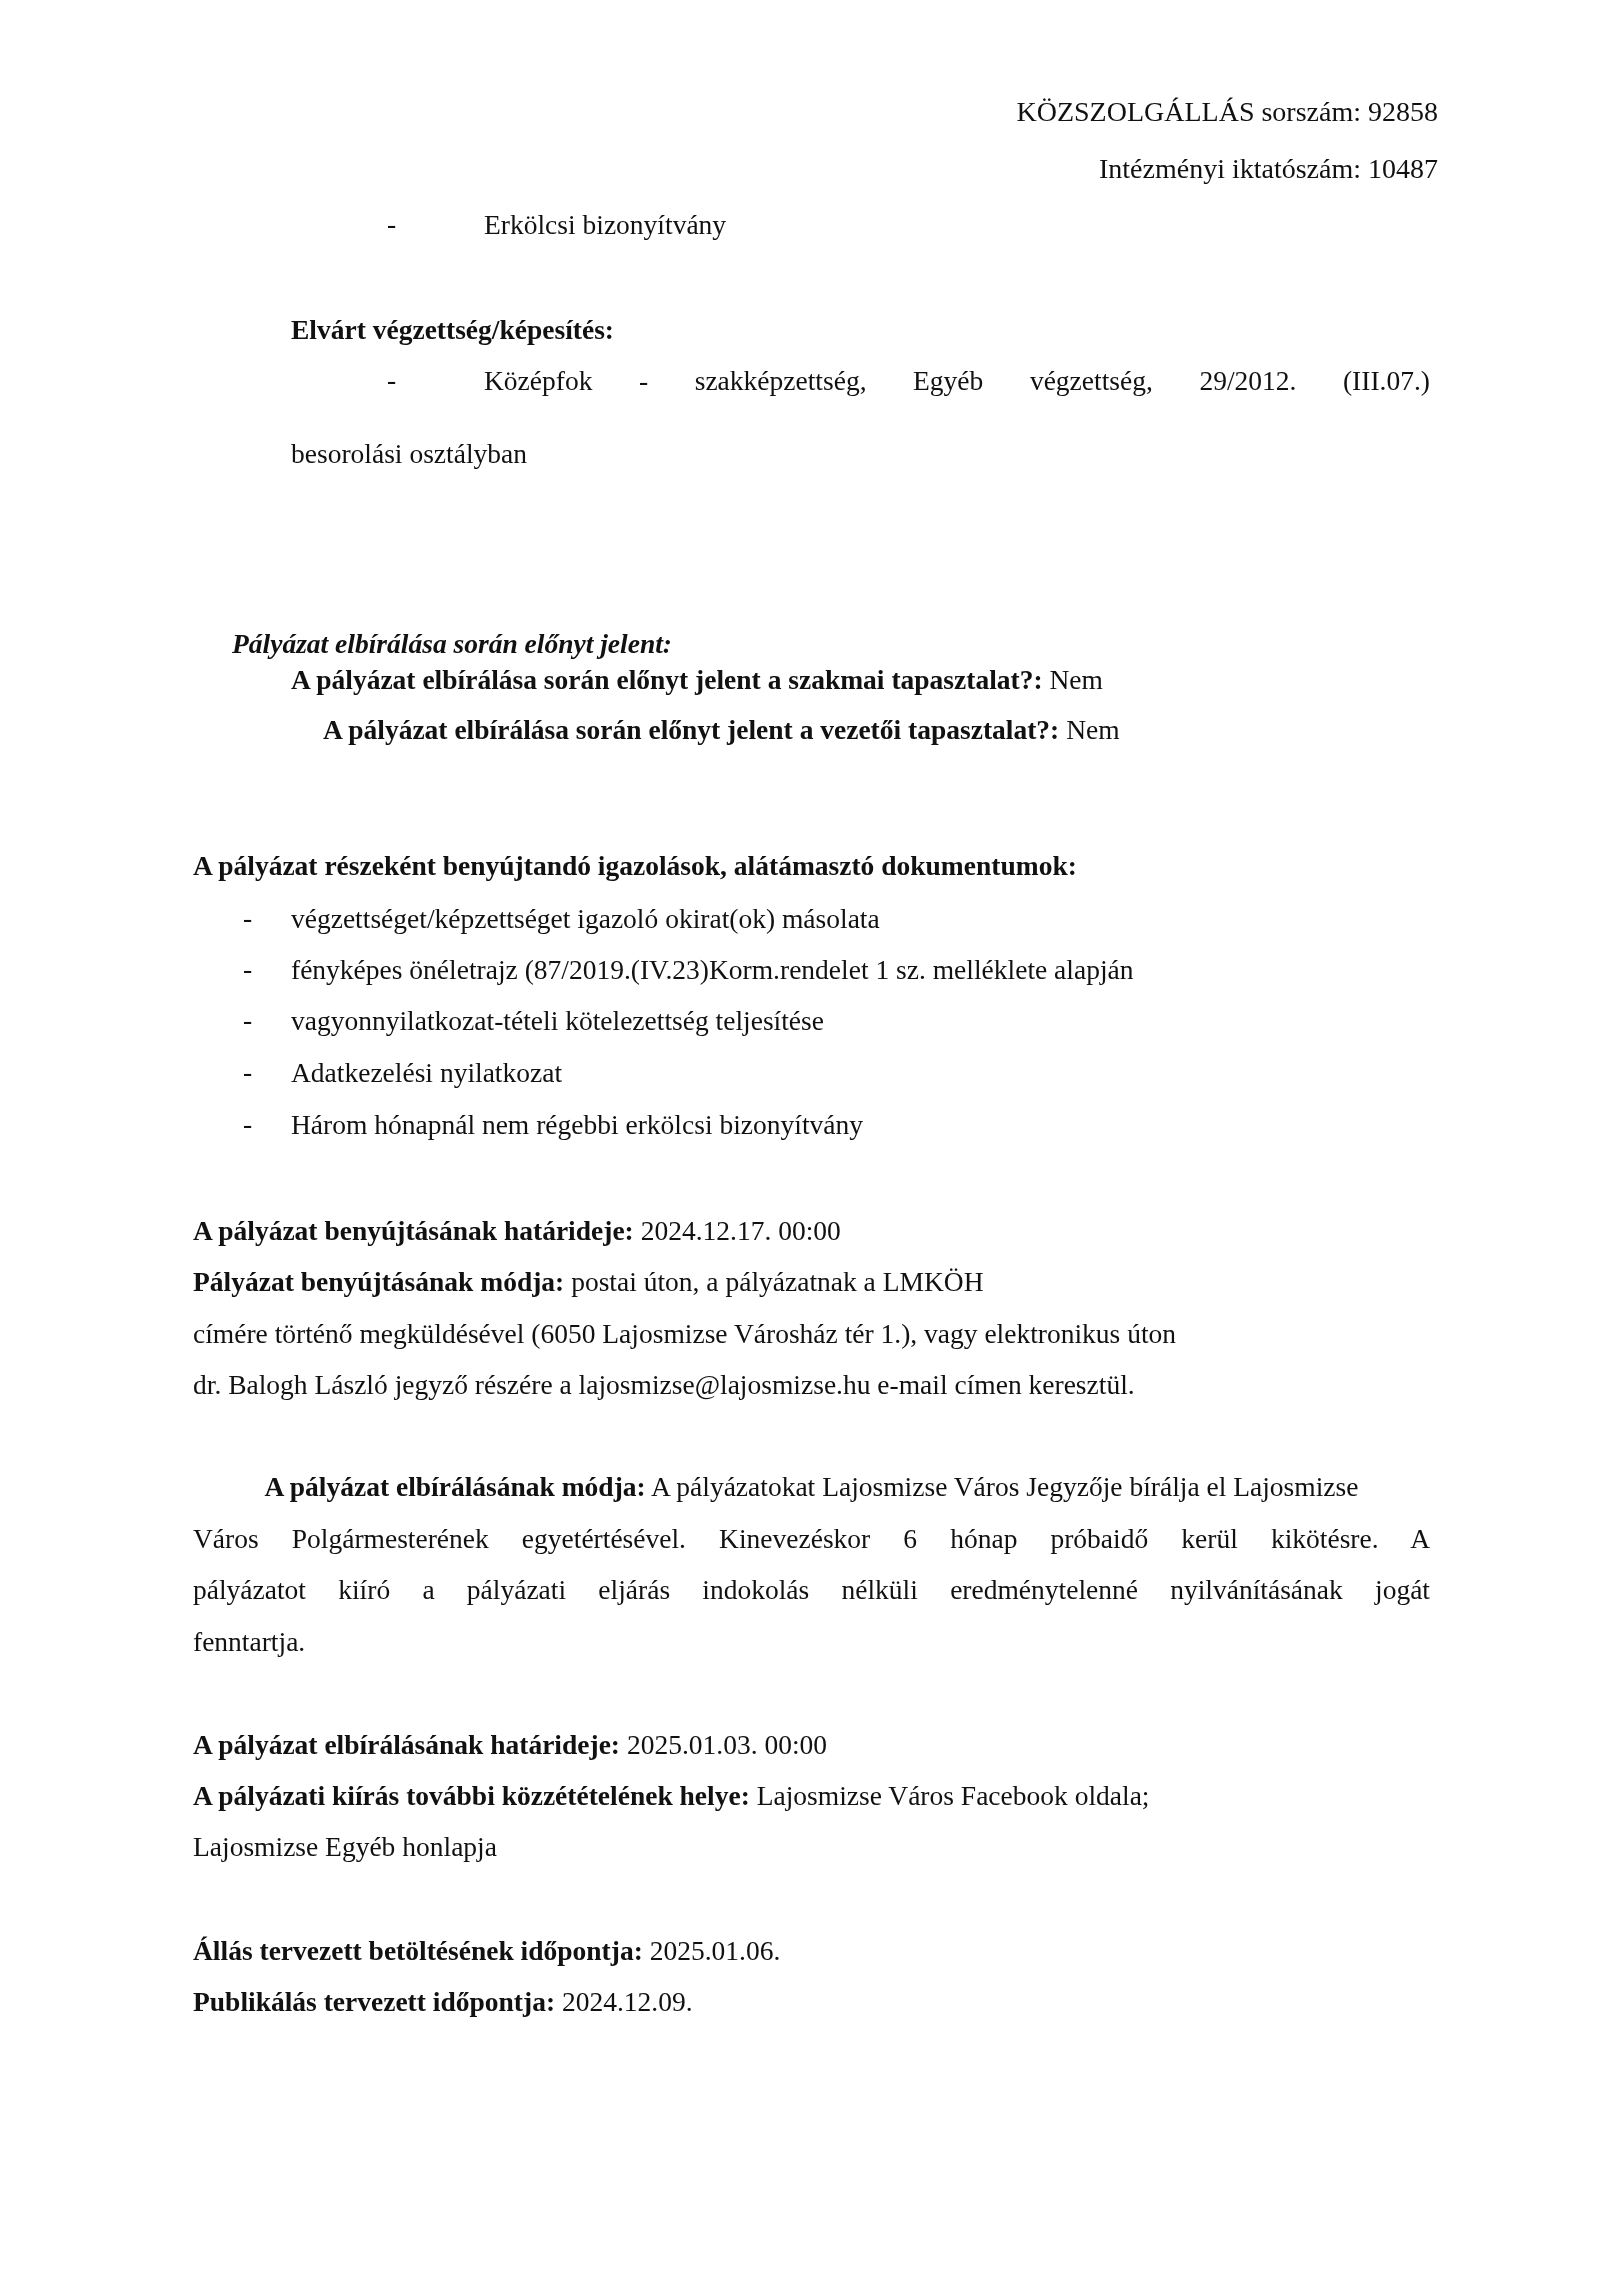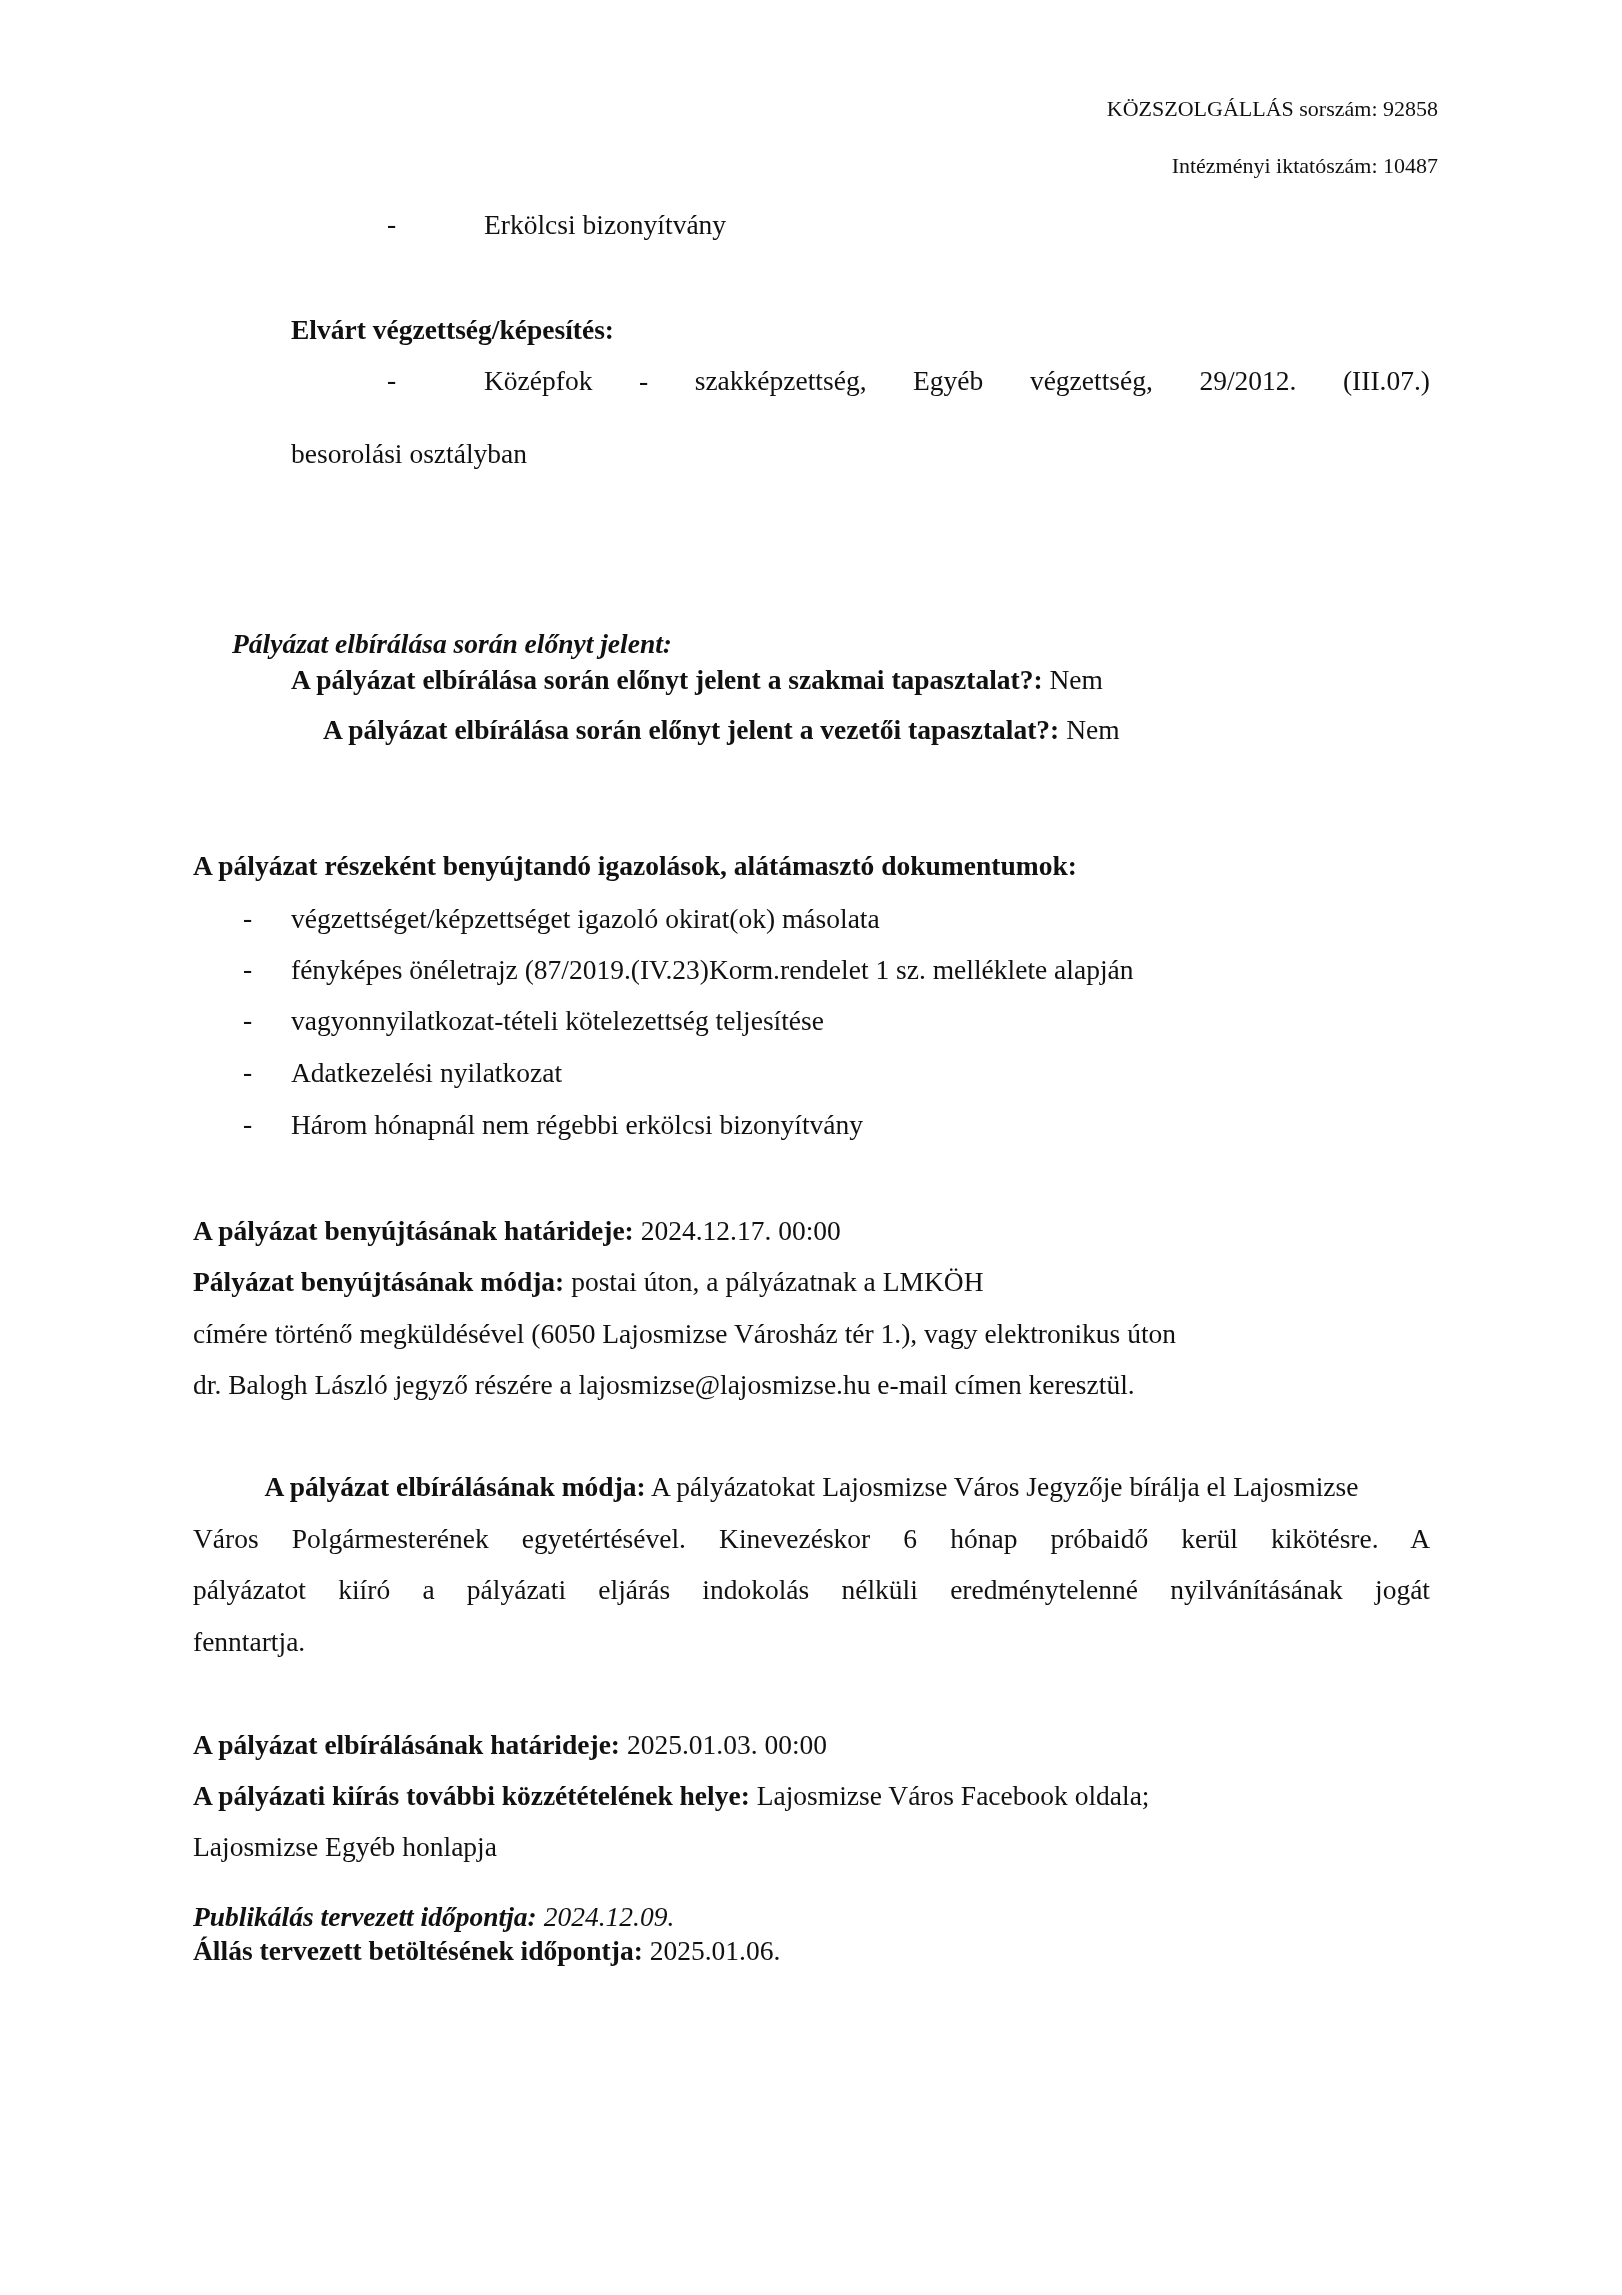--- a/index.html
+++ b/index.html
@@ -3,21 +3,21 @@
   <meta charset="utf-8">
   <style>
     html, body { margin: 0; padding: 0; background: #ffffff; }
     body {
       width: 1623px; height: 2295px; position: relative; overflow: hidden;
       font-family: "Liberation Serif", "DejaVu Serif", serif;
       color: #111111;
     }
     .page { position: absolute; left: 0; top: 0; width: 1623px; height: 2295px; }
     .abs { position: absolute; white-space: nowrap; }
-    .hdr { font-size: 22px; right: 185px; text-align: right; }
+    .hdr { font-size: 28px; right: 185px; text-align: right; }
     .body { font-size: 27.5px; line-height: 1.2; text-align: center; }
     b, .bold { font-weight: bold; }
     .dash { position: absolute; font-size: 27.5px; }
   </style>
 </head>
 <body>
 
 <div class="page">
 
   <div class="abs hdr" style="top:96px;">KÖZSZOLGÁLLÁS sorszám: 92858</div>
@@ -71,18 +71,18 @@
     <b>A pályázat elbírálásának határideje:</b><span> 2025.01.03. 00:00</span>
   </div>
   <div class="abs body" style="left:193px; top:1779px;">
     <b>A pályázati kiírás további közzétételének helye:</b><span> Lajosmizse  Város  Facebook  oldala;</span>
   </div>
   <div class="abs body" style="left:193px; top:1830px;">Lajosmizse Egyéb honlapja</div>
 
   <div class="abs body" style="left:193px; top:1934px;">
     <b>Állás tervezett betöltésének időpontja:</b><span> 2025.01.06.</span>
   </div>
-  <div class="abs body" style="left:193px; top:1900px;font-style:italic;">
+  <div class="abs body" style="left:193px; top:1985px;">
     <b>Publikálás tervezett időpontja:</b><span> 2024.12.09.</span>
   </div>
 
 </div>
 
 
 </body></html>

